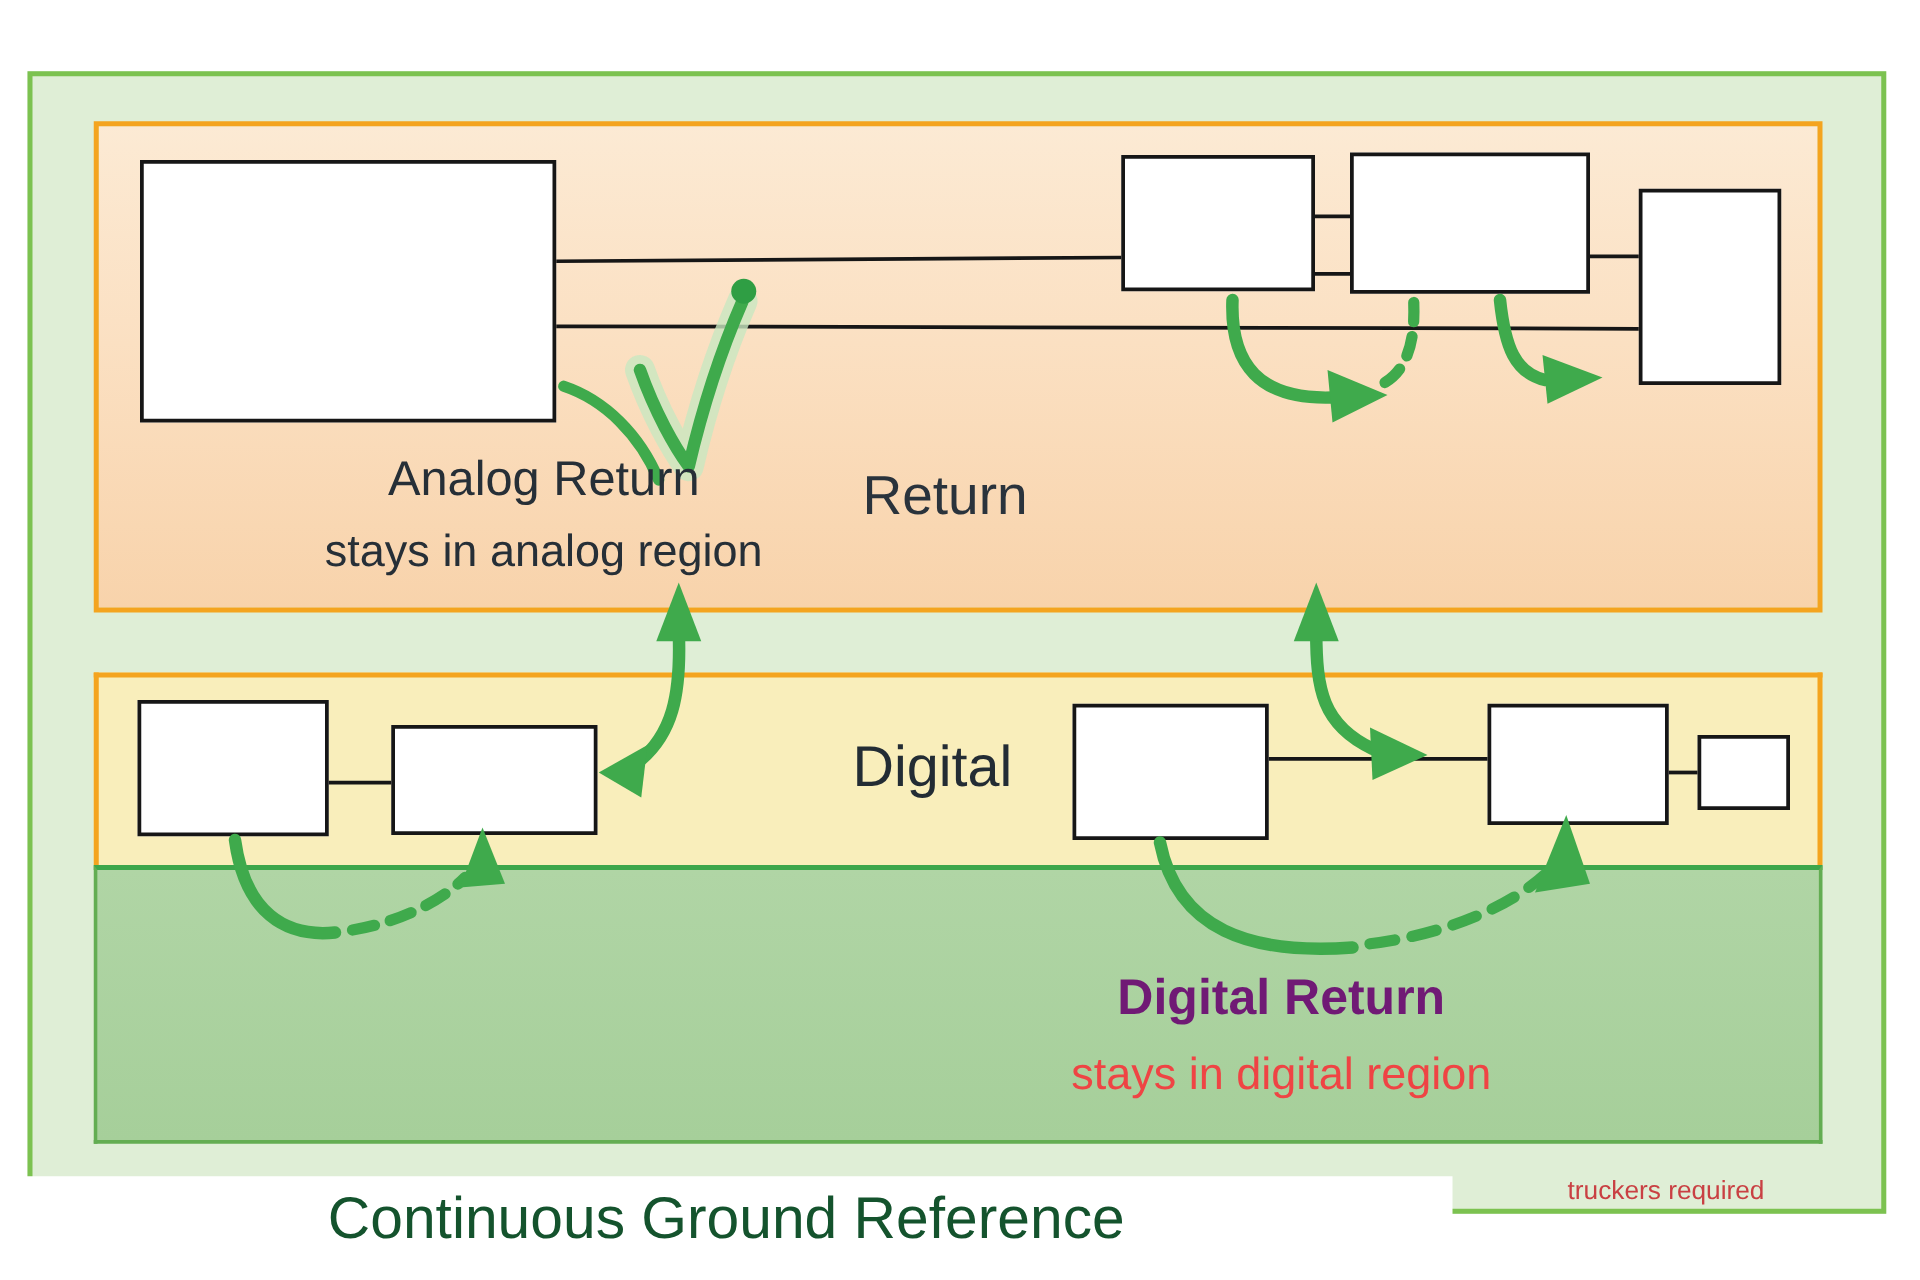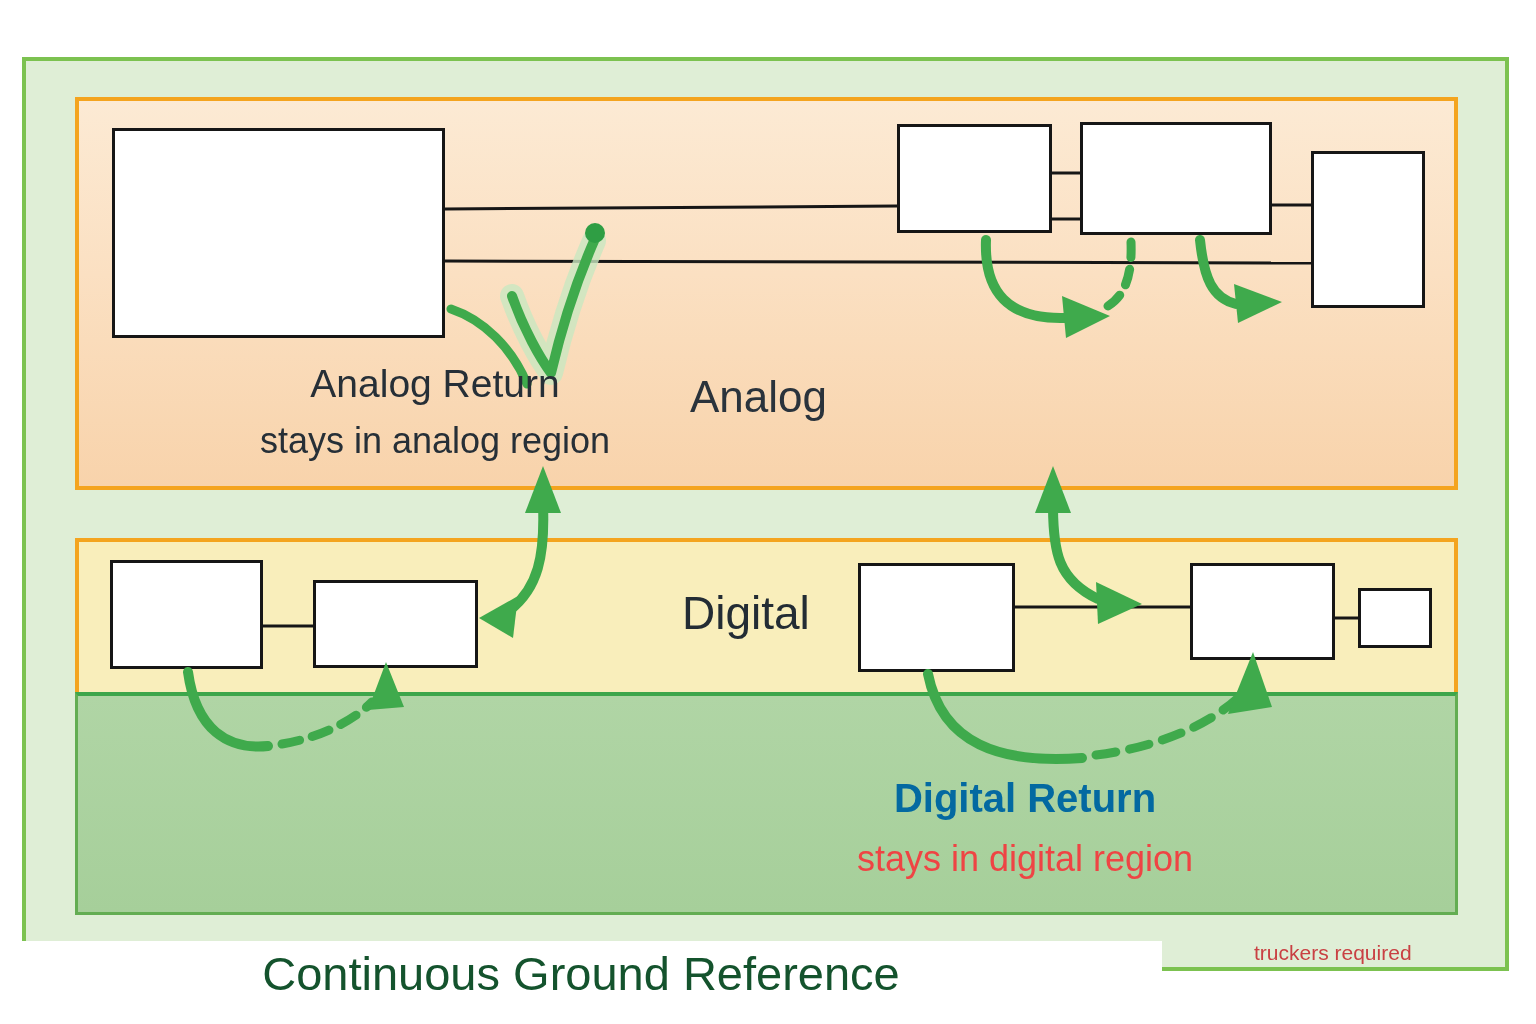--- a/index.html
+++ b/index.html
@@ -36,21 +36,21 @@
   .bx-dig-5{left:1358px;top:588px;width:74px;height:60px;}
 
   svg.overlay{position:absolute;left:0;top:0;width:1536px;height:1024px;z-index:3;pointer-events:none;}
 
   
   .lbl{position:absolute;z-index:4;white-space:nowrap;}
   .lbl-analog{left:690px;top:372px;font-size:44px;color:#2a333c;}
   .lbl-digital{left:682px;top:586px;font-size:46px;color:#232c34;}
   .lbl-analog-return{left:250px;top:362px;width:370px;text-align:center;font-size:39px;font-weight:normal;color:#262f37;}
   .lbl-analog-sub{left:210px;top:420px;width:450px;text-align:center;font-size:36px;color:#262f37;}
-  .lbl-digital-return{left:840px;top:776px;width:370px;text-align:center;font-size:40px;font-weight:bold;color:#0369a1;}
+  .lbl-digital-return{left:840px;top:776px;width:370px;text-align:center;font-size:40px;font-weight:bold;color:#701a75;}
   .lbl-digital-sub{left:790px;top:838px;width:470px;text-align:center;font-size:36px;color:#ef4444;}
 
   
   .white-strip{position:absolute;left:0px;top:941px;width:1162px;height:83px;background:#ffffff;z-index:5;}
   .caption{position:absolute;left:0px;top:946px;width:1162px;text-align:center;font-size:47px;
            color:#14532d;z-index:6;white-space:nowrap;}
 
   
   .watermark{position:absolute;left:1228px;top:880px;font-size:21px;color:#c94043;z-index:1;white-space:nowrap;}
 </style>
@@ -120,21 +120,21 @@
       <path d="M1253,652 L1228,714 L1272,707 Z"></path>
     </g>
 
     <g>
       <path d="M512,296 C524,330 540,358 551,373 C562,326 577,280 594,241" stroke="#c9e7c0" stroke-width="24" fill="none" stroke-linecap="round" stroke-linejoin="round" opacity="0.8"></path>
       <path d="M512,296 C524,330 540,358 551,373 C562,326 577,280 594,241" stroke="#3faa4c" stroke-width="10" fill="none" stroke-linecap="round" stroke-linejoin="round"></path>
       <circle cx="595" cy="233" r="10" fill="#2f9e44"></circle>
     </g>
   </svg>
 
-  <div class="lbl lbl-analog">Analog</div>
+  <div class="lbl lbl-analog">Return</div>
   <div class="lbl lbl-digital">Digital</div>
   <div class="lbl lbl-analog-return">Analog Return</div>
   <div class="lbl lbl-analog-sub">stays in analog region</div>
   <div class="lbl lbl-digital-return">Digital Return</div>
   <div class="lbl lbl-digital-sub">stays in digital region</div>
 
   <div class="white-strip"></div>
   <div class="caption">Continuous Ground Reference</div>
 
 </div>

